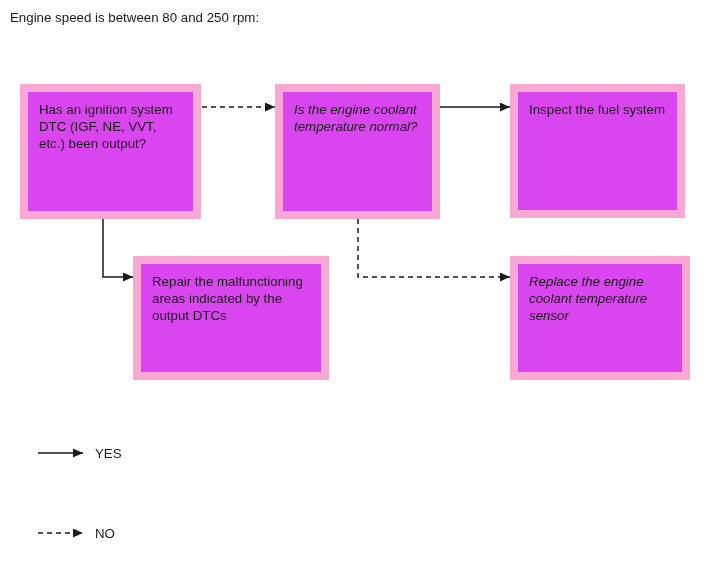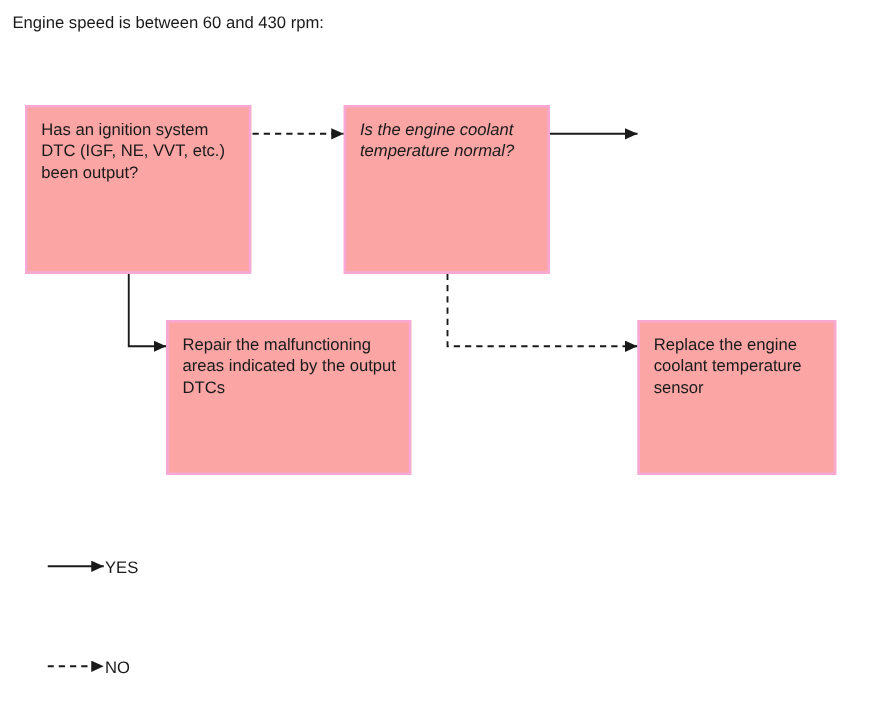--- a/index.html
+++ b/index.html
@@ -16,76 +16,79 @@
     position: absolute;
     left: 10px;
     top: 10px;
     font-size: 13.3px;
     line-height: 16px;
     white-space: nowrap;
   }
   .node {
     position: absolute;
     box-sizing: border-box;
-    border: 2px solid #f9a8d4;
-    background: #fca5a5;
+    border: 8px solid #f9a8d4;
+    background: #d946ef;
     padding: 9px 7px 9px 11px;
     font-size: 13.3px;
     line-height: 17px;
   }
   #node1 { left: 20px;  top: 84px;  width: 181px; height: 135px; }
   #node2 { left: 275px; top: 84px;  width: 165px; height: 135px; font-style: italic; }
   #node3 { left: 510px; top: 84px;  width: 175px; height: 134px; }
   #node4 { left: 133px; top: 256px; width: 196px; height: 124px; }
-  #node5 { left: 510px; top: 256px; width: 159px; height: 124px; }
+  #node5 { left: 510px; top: 256px; width: 180px; height: 124px; font-style: italic; }
   .overlay {
     position: absolute;
     left: 0; top: 0;
     width: 713px; height: 581px;
     pointer-events: none;
   }
   .edge-solid  { stroke: #1a1a1a; stroke-width: 1.5; fill: none; }
   .edge-dashed { stroke: #1a1a1a; stroke-width: 1.5; fill: none; stroke-dasharray: 5 4; }
   .legend-row {
     position: absolute;
     display: flex;
     align-items: center;
-    gap: 0;
+    gap: 11px;
     height: 14px;
     font-size: 13.3px;
     text-align: center;
   }
   #legendYes { left: 38px; top: 446px; }
   #legendNo  { left: 38px; top: 503px; margin-top: 23px; }
   .legend-arrow { display: block; }
 </style>
 </head>
 <body>
 
 <div class="canvas">
 
-  <div class="title">Engine speed is between 60 and 430 rpm:</div>
+  <div class="title">Engine speed is between 80 and 250 rpm:</div>
 
   <svg class="overlay" width="713" height="581" viewBox="0 0 713 581" xmlns="http://www.w3.org/2000/svg">
     <defs>
       <marker id="ah" markerUnits="userSpaceOnUse" markerWidth="11" markerHeight="10" refX="10" refY="4.5" orient="auto">
         <polygon points="0,0 10,4.5 0,9" fill="#1a1a1a"></polygon>
       </marker>
     </defs>
     <path class="edge-dashed" d="M202 107 H275" marker-end="url(#ah)"></path>
     <path class="edge-solid" d="M440 107 H510" marker-end="url(#ah)"></path>
     <path class="edge-solid" d="M103 219 V277 H133" marker-end="url(#ah)"></path>
     <path class="edge-dashed" d="M358 219 V277 H510" marker-end="url(#ah)"></path>
   </svg>
 
   <div class="node" id="node1">
     <span class="node-label">Has an ignition system DTC (IGF, NE, VVT, etc.) been output?</span>
   </div>
   <div class="node" id="node2">
     <span class="node-label">Is the engine coolant temperature normal?</span>
+  </div>
+  <div class="node" id="node3">
+    <span class="node-label">Inspect the fuel system</span>
   </div>
   <div class="node" id="node4">
     <span class="node-label">Repair the malfunctioning areas indicated by the output DTCs</span>
   </div>
   <div class="node" id="node5">
     <span class="node-label">Replace the engine coolant temperature sensor</span>
   </div>
 
   <div class="legend-row" id="legendYes">
     <svg class="legend-arrow" width="46" height="12" viewBox="0 0 46 12" xmlns="http://www.w3.org/2000/svg">

